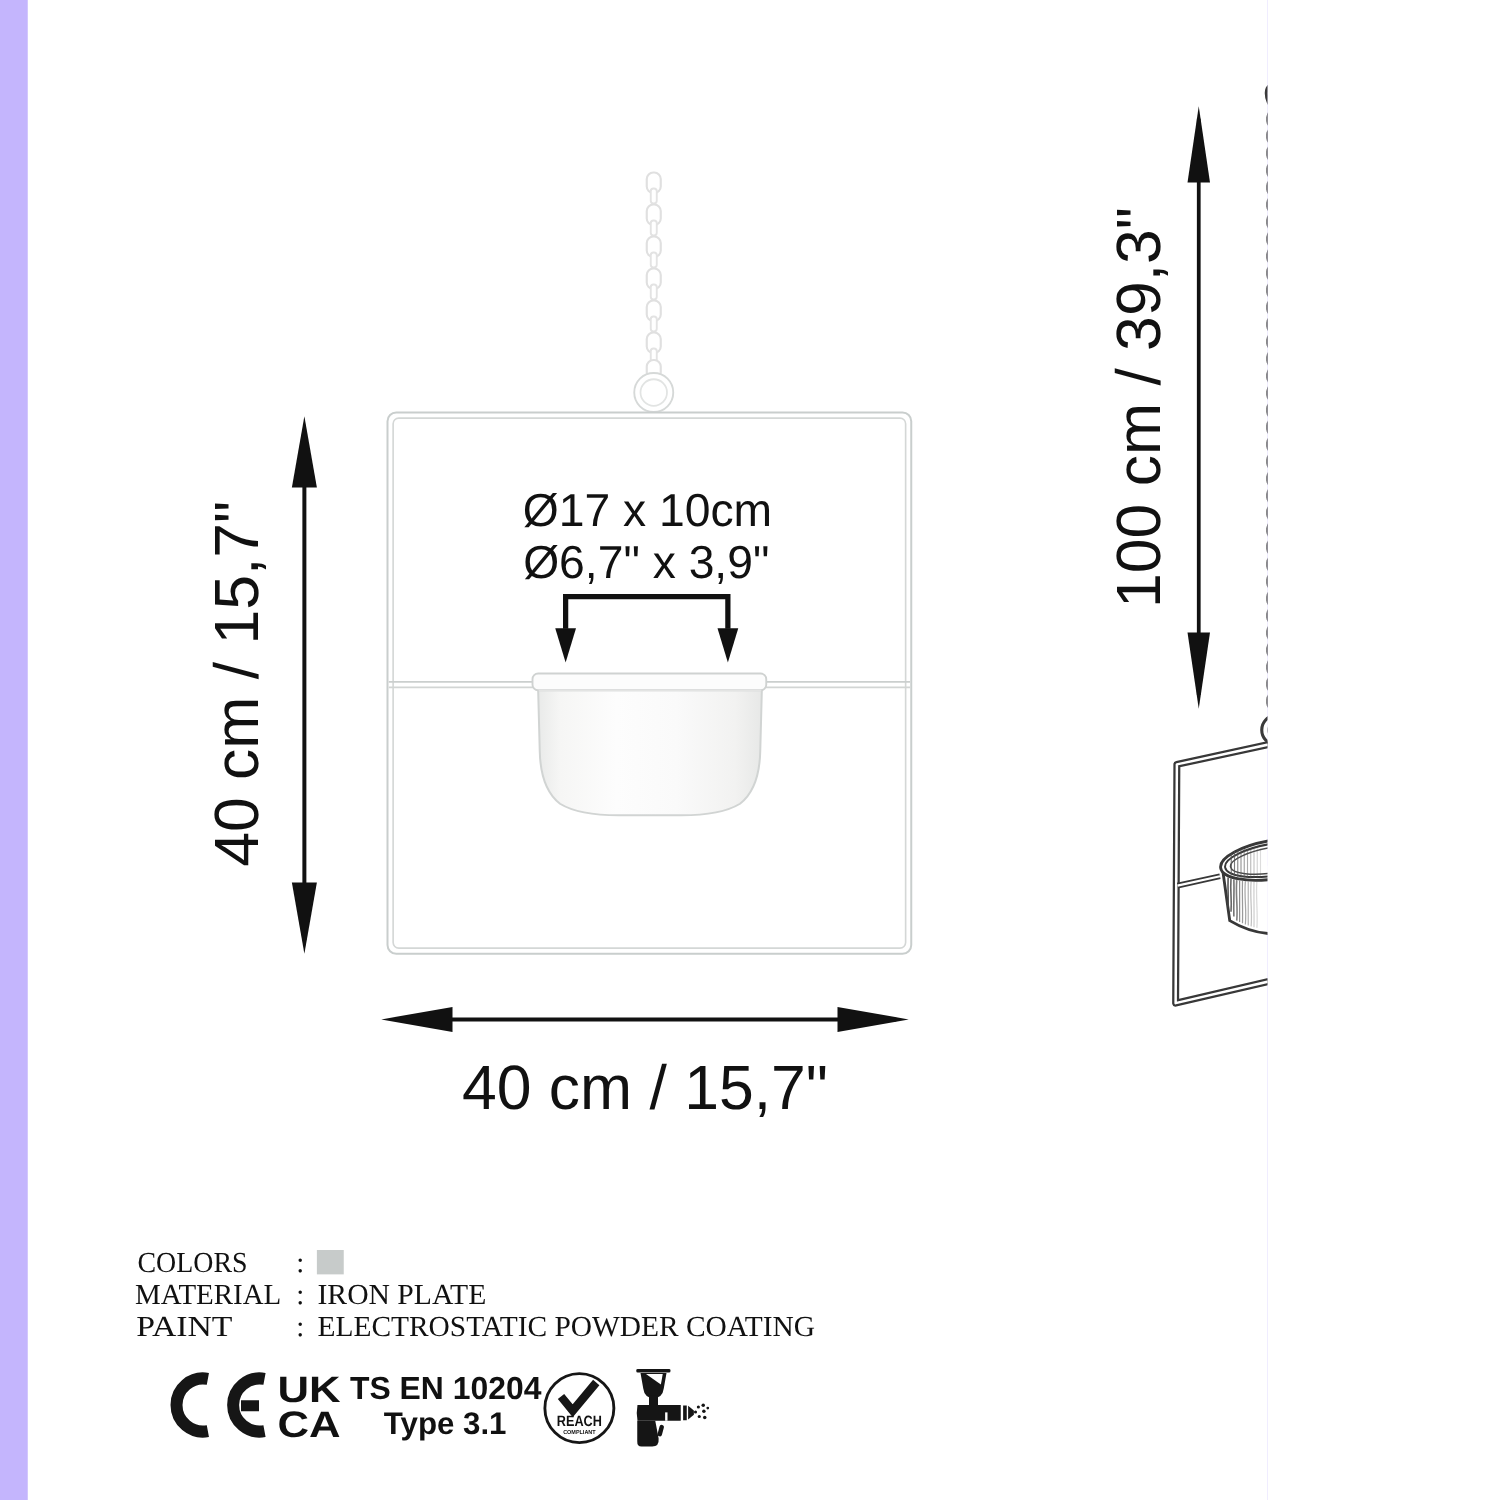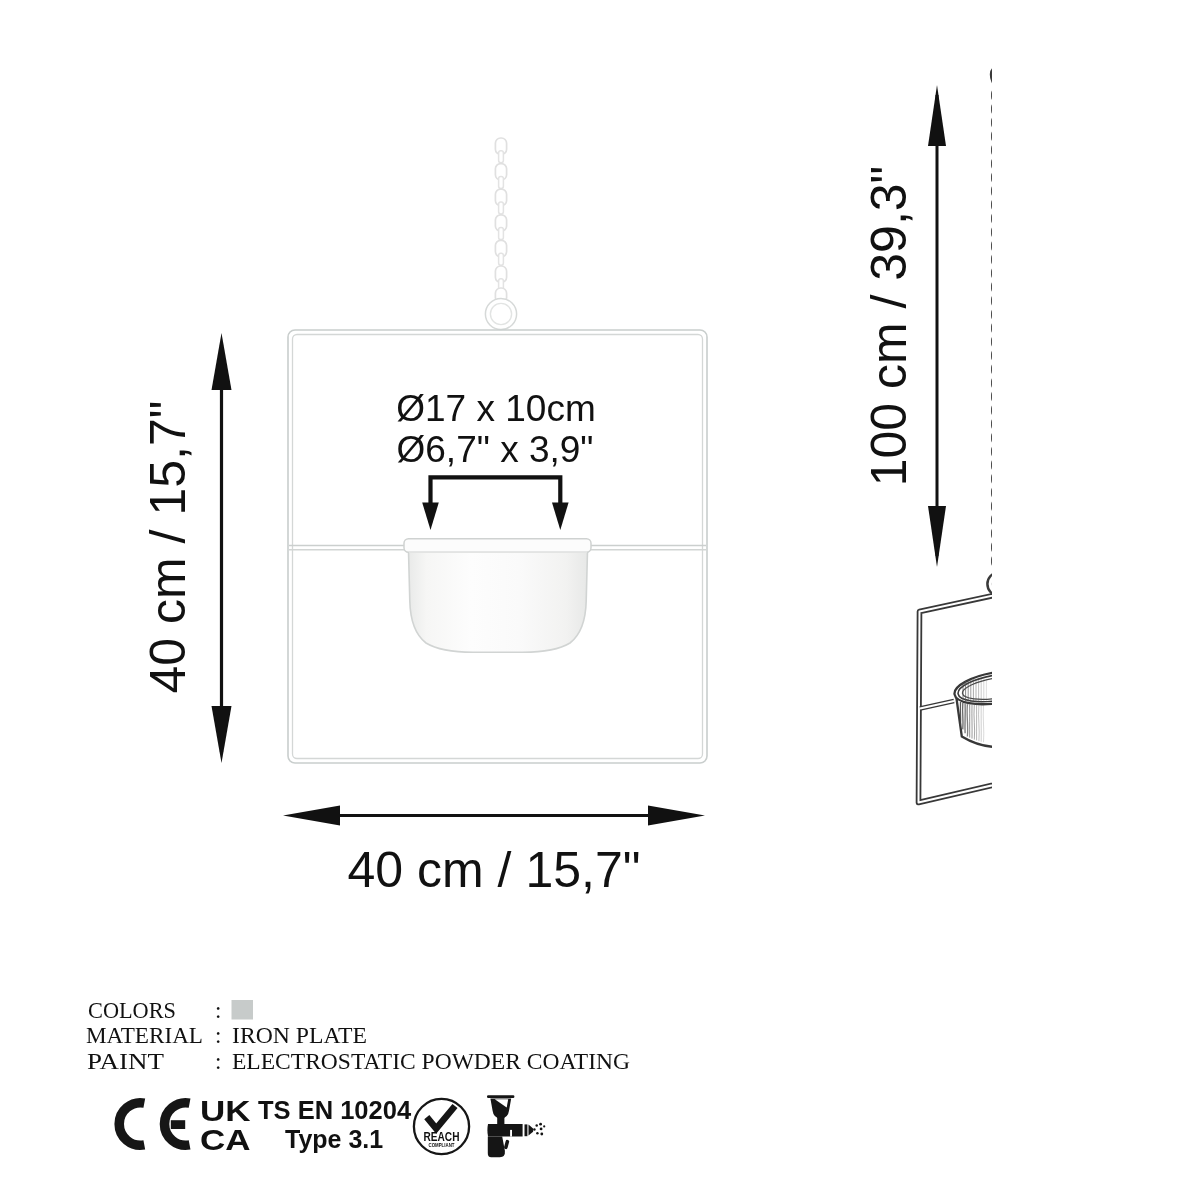--- a/index.html
+++ b/index.html
@@ -1,17 +1,17 @@
 <!DOCTYPE html>
 <html><head>
 <meta charset="utf-8">
 <title>Hanging Planter Dimensions</title>
 <style>
   html,body { margin:0; padding:0; background:#ffffff; }
-  #stage { position:relative; width:992px; height:1200px; background:#c4b5fd; overflow:hidden; }
+  #stage { position:relative; width:992px; height:1200px; background:#c4b5fd; overflow:hidden;padding-left:22px; }
   svg text { fill:#111; }
 </style>
 </head>
 <body>
 
 <div id="stage">
 <svg width="1200" height="1200" viewBox="0 0 1200 1200" font-family="Liberation Sans, sans-serif">
 <defs>
   <linearGradient id="potgrad" x1="0" y1="0" x2="1" y2="0">
     <stop offset="0" stop-color="#e9eae9"></stop>

